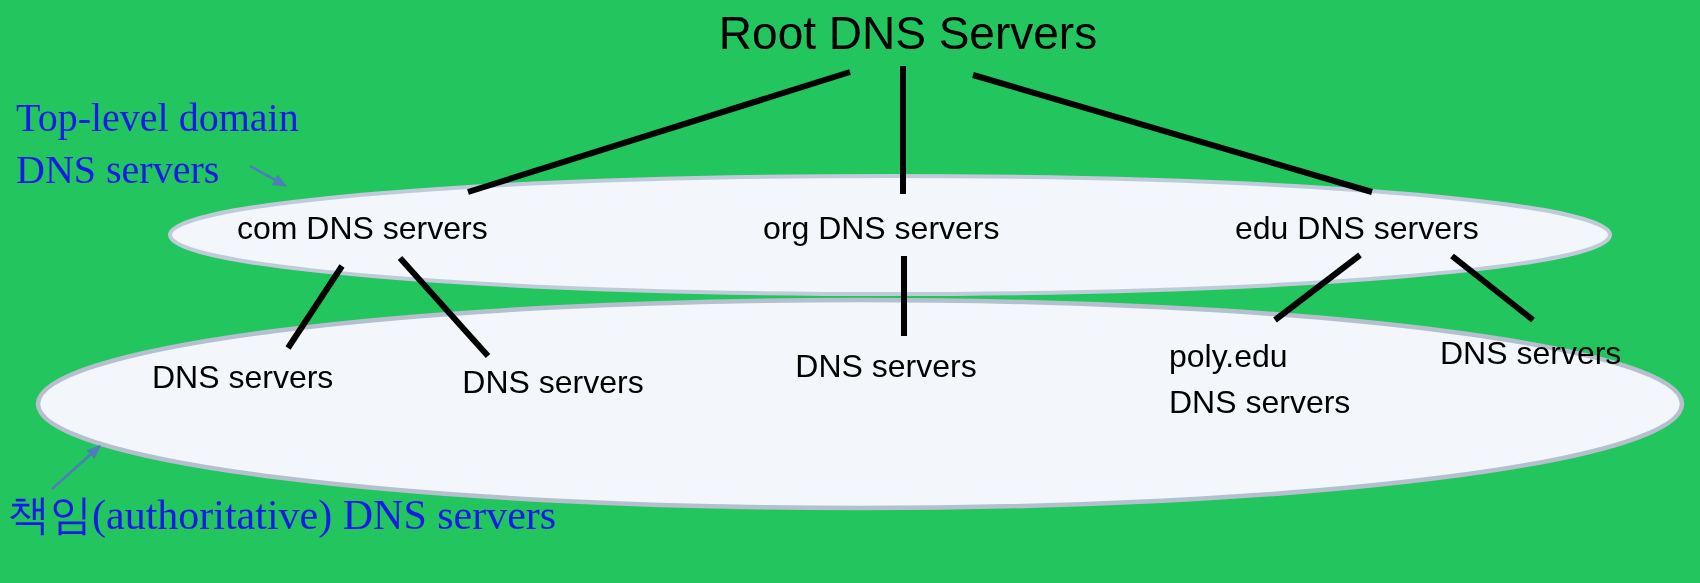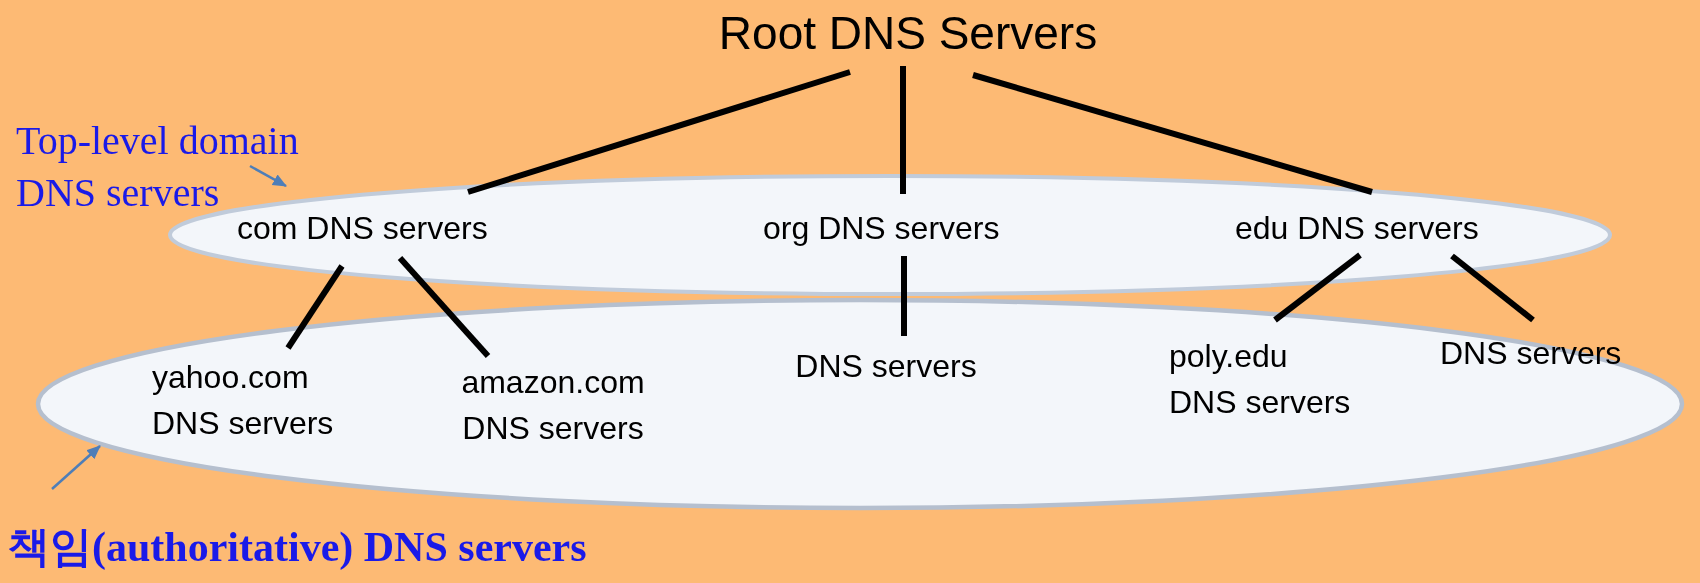--- a/index.html
+++ b/index.html
@@ -1,20 +1,20 @@
 <!DOCTYPE html>
 <html><head>
 <meta charset="utf-8">
 <style>
   html, body { margin: 0; padding: 0; background: #ffffff; }
   .canvas {
     position: relative;
     width: 1700px;
     height: 583px;
-    background: #fdba74;
+    background: #22c55e;
     overflow: hidden;
     font-family: "Liberation Sans", sans-serif;
     color: #000000;
   }
   .layer-svg {
     position: absolute;
     left: 0; top: 0;
     width: 1700px; height: 583px;
   }
   .label {
@@ -41,34 +41,32 @@
   .auth-yahoo  { left: 152px;  top: 354px; }
   .auth-amazon { left: 553px;  top: 359px; transform: translateX(-50%); text-align: center; }
   .auth-pbs    { left: 886px;  top: 343px; transform: translateX(-50%); text-align: center; }
   .auth-poly   { left: 1133px; top: 333px; margin-left: 36px; }
   .auth-umass  { left: 1440px; top: 330px; }
   .annotation {
     position: absolute;
     font-family: "Liberation Serif", serif;
     color: #1A1AE8;
     white-space: nowrap;
-    margin-top: 23px;
   }
   .annotation-tld {
     left: 16px;
     top: 92px;
     font-size: 40px;
     line-height: 52px;
   }
   .annotation-auth {
     left: 8px;
     top: 490px;
     font-size: 42px;
-    line-height: 68px;
-    font-weight: bold;
+    line-height: 50px;
   }
   .annotation-auth .korean { font-family: "Liberation Sans", sans-serif; }
 </style>
 </head>
 <body>
 
 <div class="canvas">
 
   <svg class="layer-svg" viewBox="0 0 1700 583">
     <defs>
@@ -95,25 +93,23 @@
     <line x1="52" y1="489" x2="100" y2="446" stroke="#4E7EB8" stroke-width="2.5" marker-end="url(#arrowhead)"></line>
   </svg>
 
   <div class="title">Root DNS Servers</div>
 
   <div class="label tld-label tld-com">com DNS servers</div>
   <div class="label tld-label tld-org">org DNS servers</div>
   <div class="label tld-label tld-edu">edu DNS servers</div>
 
   <div class="label auth-node auth-yahoo">
-    <div>yahoo.com</div>
     <div>DNS servers</div>
   </div>
   <div class="label auth-node auth-amazon">
-    <div>amazon.com</div>
     <div>DNS servers</div>
   </div>
   <div class="label auth-node auth-pbs">
     <div>DNS servers</div>
   </div>
   <div class="label auth-node auth-poly">
     <div>poly.edu</div>
     <div>DNS servers</div>
   </div>
   <div class="label auth-node auth-umass">

